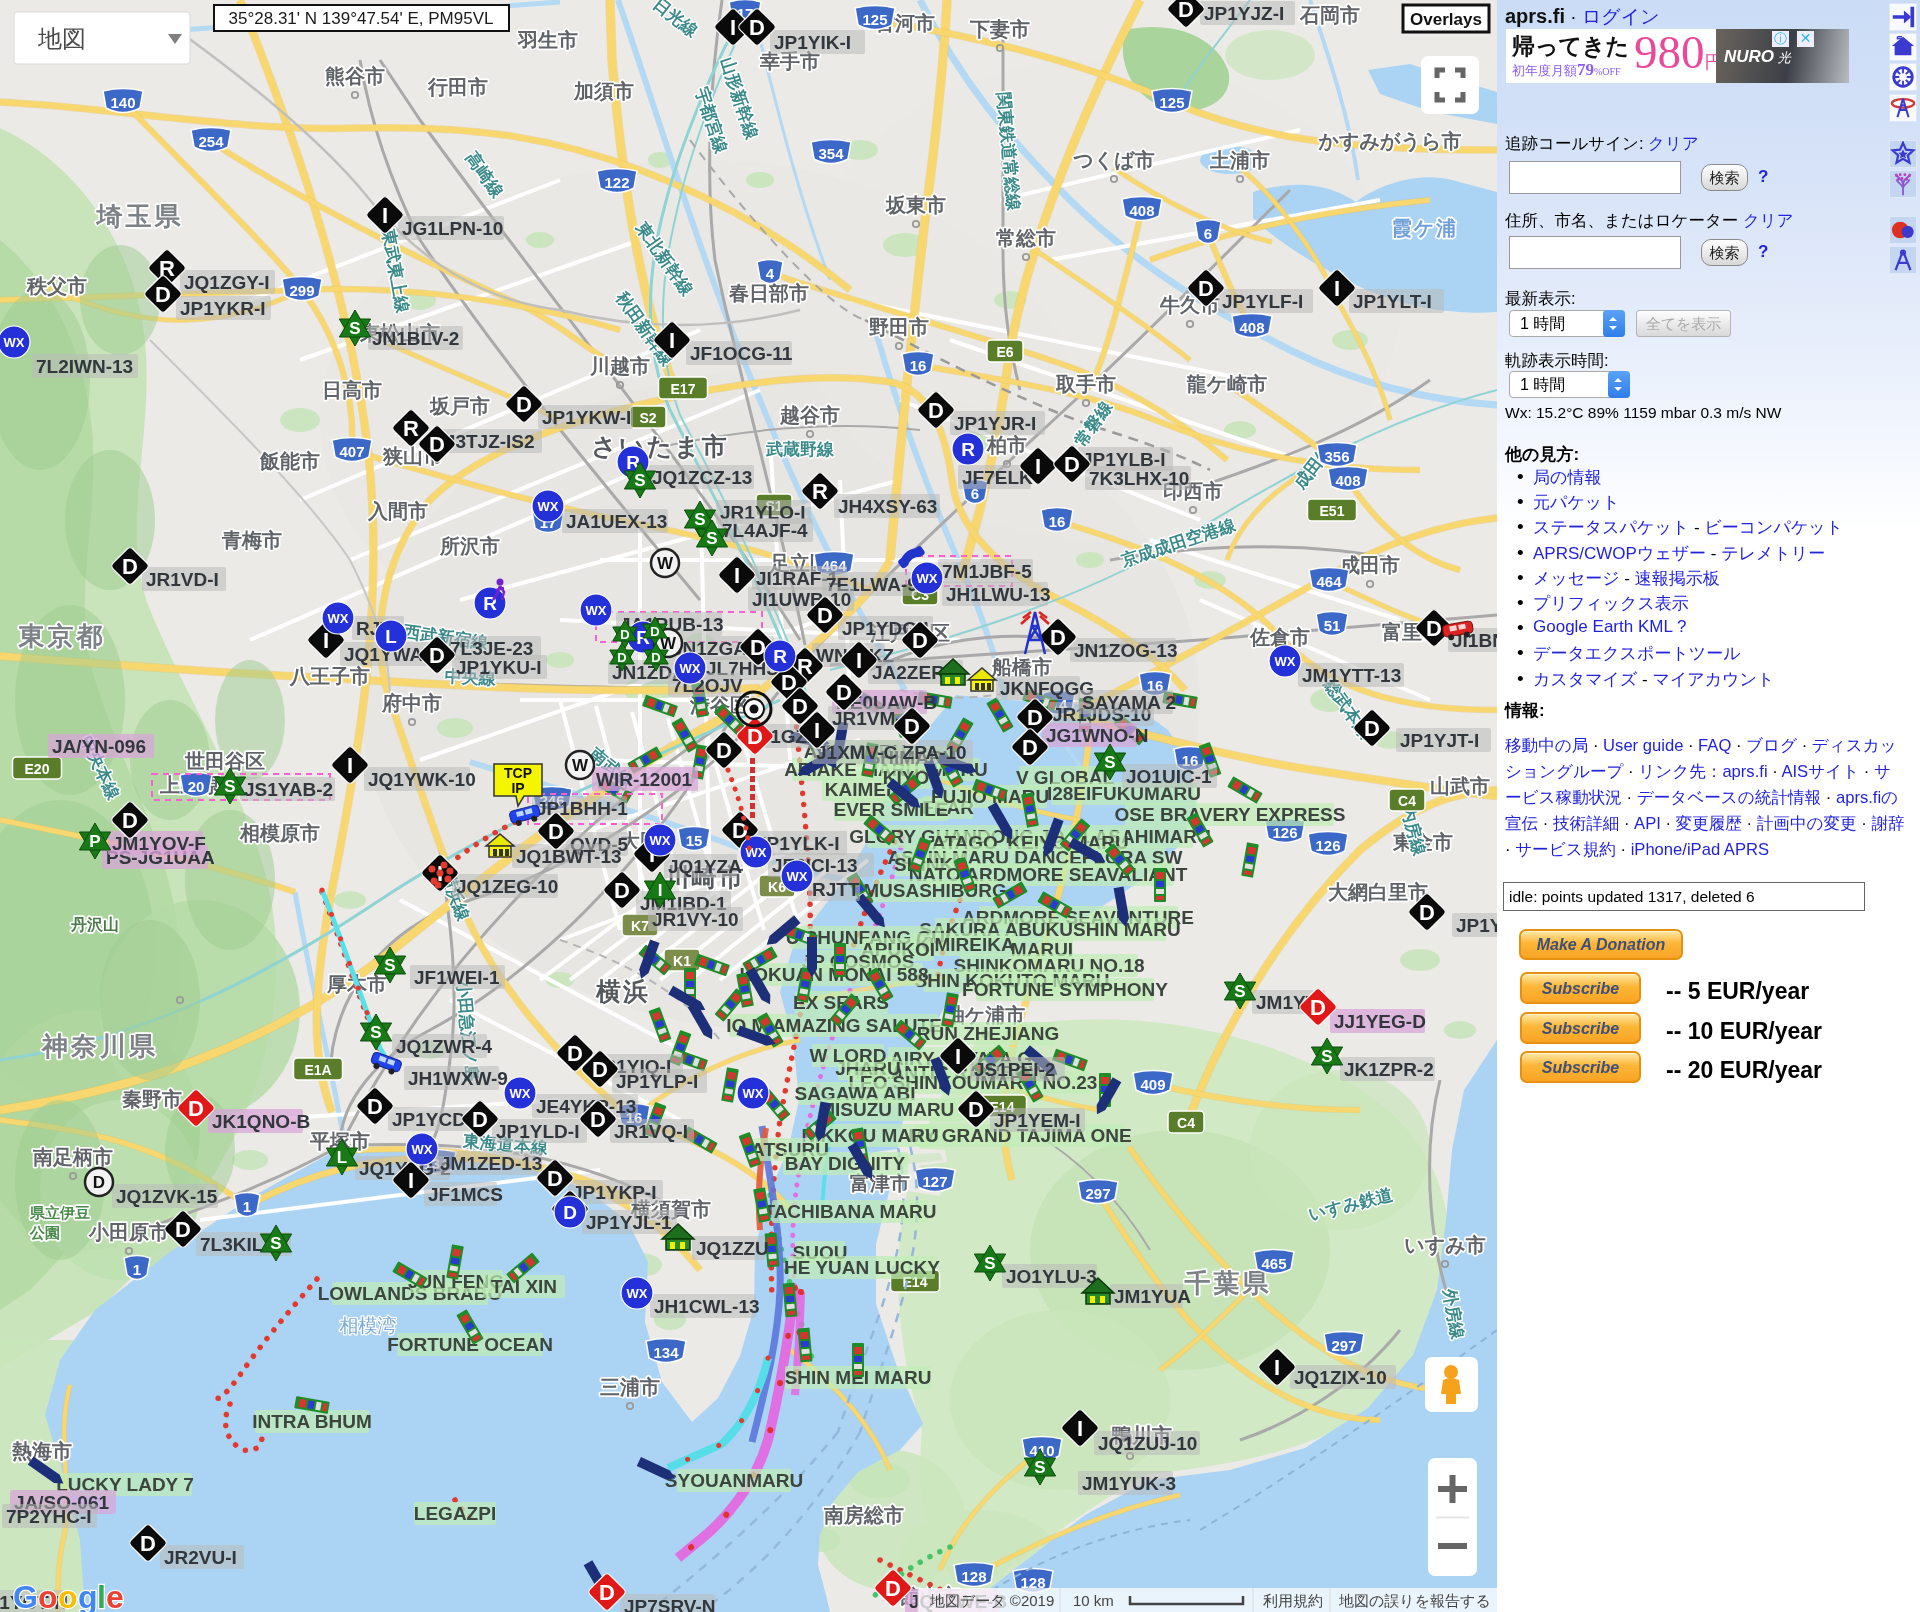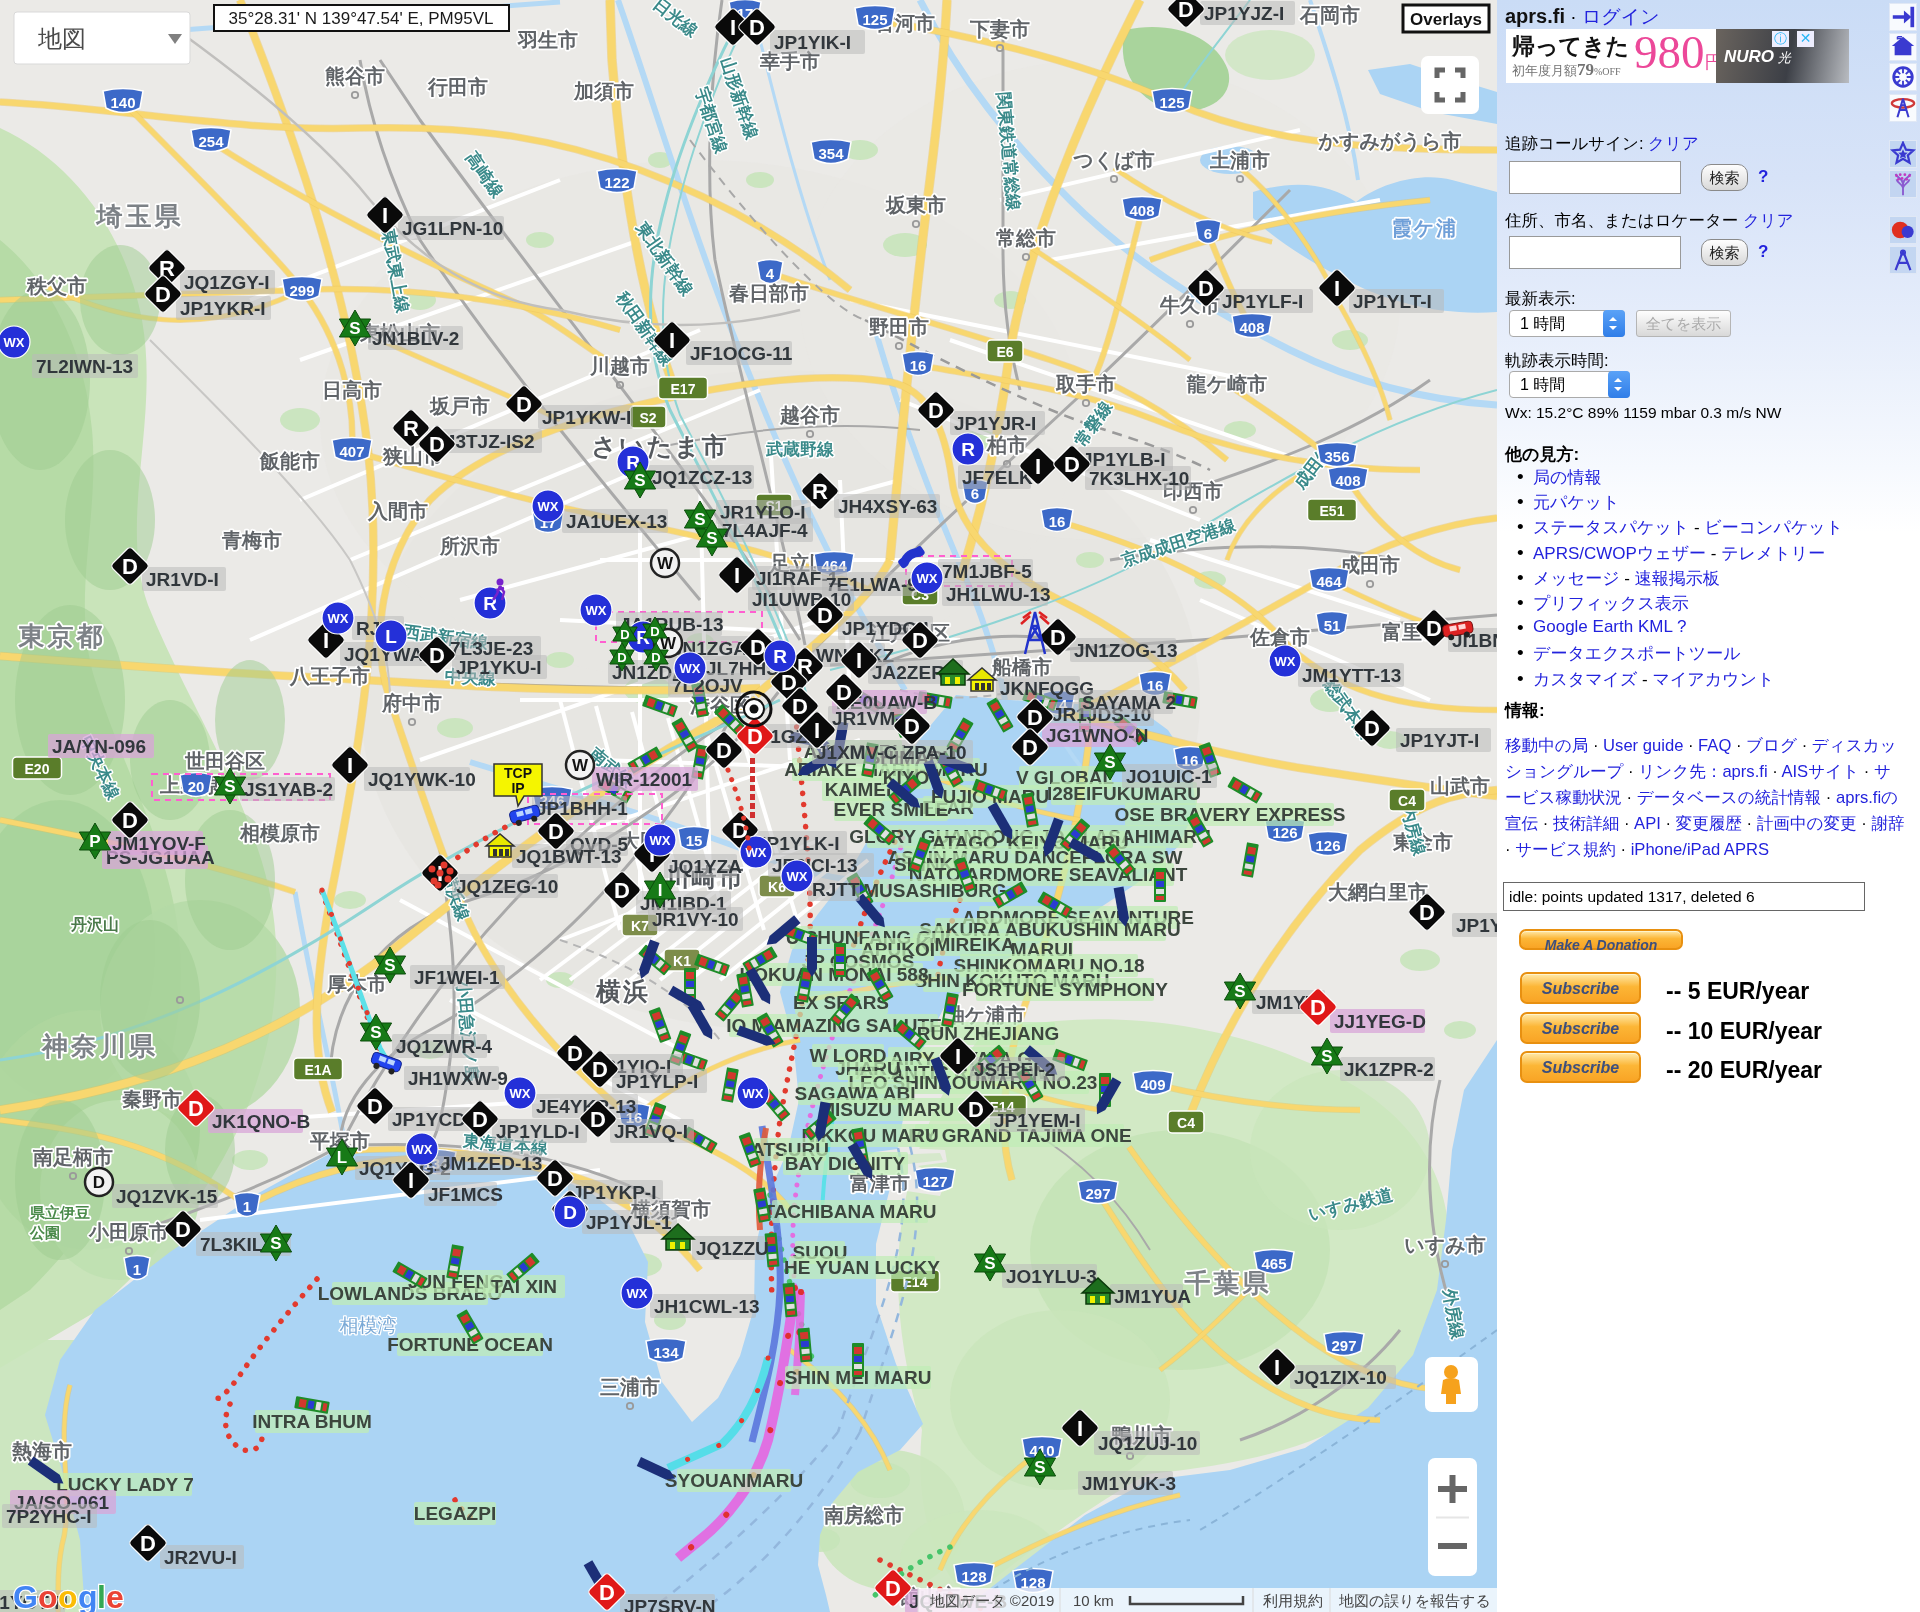--- a/index.html
+++ b/index.html
@@ -2176,21 +2176,21 @@
           <text x="78" y="1608" fill="#4285F4">g</text>
 <text x="97" y="1608" fill="#34A853">l</text>
           <text x="106" y="1608" fill="#EA4335">e</text>
         </g>
       </svg></div>
 <div id="sidebar">
   <div id="sbc">
     <div class="hd"><b>aprs.fi</b> · <a>ログイン</a></div>
     <div class="ad">
       <div style="position:absolute;left:6px;top:2px;font-size:23px;font-weight:bold;color:#111;font-family:'Liberation Serif',serif">帰ってきた</div>
-      <div style="position:absolute;left:6px;top:31px;font-size:13px;color:#737373;font-family:'Liberation Serif',serif">初年度月額<b style="font-size:17px">79</b><span style="font-size:10px">%OFF</span></div>
+      <div style="position:absolute;left:6px;top:31px;font-size:13px;color:#8b5cf6;font-family:'Liberation Serif',serif">初年度月額<b style="font-size:17px">79</b><span style="font-size:10px">%OFF</span></div>
       <div style="position:absolute;left:128px;top:-4px;font-size:47px;color:#ec4899;font-family:'Liberation Serif',serif">980<span style="font-size:18px">円</span></div>
       <div style="position:absolute;left:210px;top:0;width:133px;height:54px;background:linear-gradient(100deg,#6a645e 0%,#3c3f46 55%,#b9bcc1 100%)"></div>
       <div style="position:absolute;left:218px;top:18px;color:#fff;font-size:17px;font-weight:bold;font-style:italic">NURO<span style="font-weight:normal;font-size:13px"> 光</span></div>
       <div style="position:absolute;left:266px;top:2px;width:17px;height:16px;background:#eef;color:#29b6f6;font-size:13px;text-align:center;line-height:16px">ⓘ</div>
       <div style="position:absolute;left:291px;top:2px;width:17px;height:16px;background:#eef;color:#29b6f6;font-size:14px;text-align:center;line-height:15px">✕</div>
     </div>
     <div class="lbl" style="top:133px">追跡コールサイン: <a>クリア</a></div>
     <div class="inp" style="top:161px"></div>
     <div class="btn" style="left:196px;top:164px">検索</div>
     <div class="q" style="left:253px;top:167px">?</div>
@@ -2216,21 +2216,21 @@
 <li><a>Google Earth KML</a> <a>?</a></li>
 <li><a>データエクスポートツール</a></li>
 <li><a>カスタマイズ</a> - <a>マイアカウント</a></li>
           </ul>
         </div>
     <div class="lbl" style="top:699px;font-weight:bold;font-size:17px">情報:</div>
     <div class="info" style="position:absolute;top:733px;left:0;width:402px">
           <p><a>移動中の局</a> · <a>User guide</a> · <a>FAQ</a> · <a>ブログ</a> · <a>ディスカッショングループ</a> · <a>リンク先：aprs.fi</a> · <a>AISサイト</a> · <a>サービス稼動状況</a> · <a>データベースの統計情報</a> · <a>aprs.fiの宣伝</a> · <a>技術詳細</a> · <a>API</a> · <a>変更履歴</a> · <a>計画中の変更</a> · <a>謝辞</a> · <a>サービス規約</a> · <a>iPhone/iPad APRS</a></p>
         </div>
     <div class="idle" style="top:882px">idle: points updated 1317, deleted 6</div>
-    <div class="obtn" style="left:14px;top:929px;width:164px;height:21px;font-size:14px;line-height:28px">Make A Donation</div>
+    <div class="obtn" style="left:14px;top:929px;width:164px;height:31px;font-size:16px;line-height:28px">Make A Donation</div>
     <div class="obtn" style="left:15px;top:972px;width:121px;height:32px;font-size:16px;line-height:29px">Subscribe</div>
     <div class="eur" style="left:161px;top:978px">-- 5 EUR/year</div>
     <div class="obtn" style="left:15px;top:1012px;width:121px;height:32px;font-size:16px;line-height:29px">Subscribe</div>
     <div class="eur" style="left:161px;top:1018px">-- 10 EUR/year</div>
     <div class="obtn" style="left:15px;top:1051px;width:121px;height:32px;font-size:16px;line-height:29px">Subscribe</div>
     <div class="eur" style="left:161px;top:1057px">-- 20 EUR/year</div>
   </div>
 </div>
 <div id="icons">
 <div class="ic" style="top:3px">

